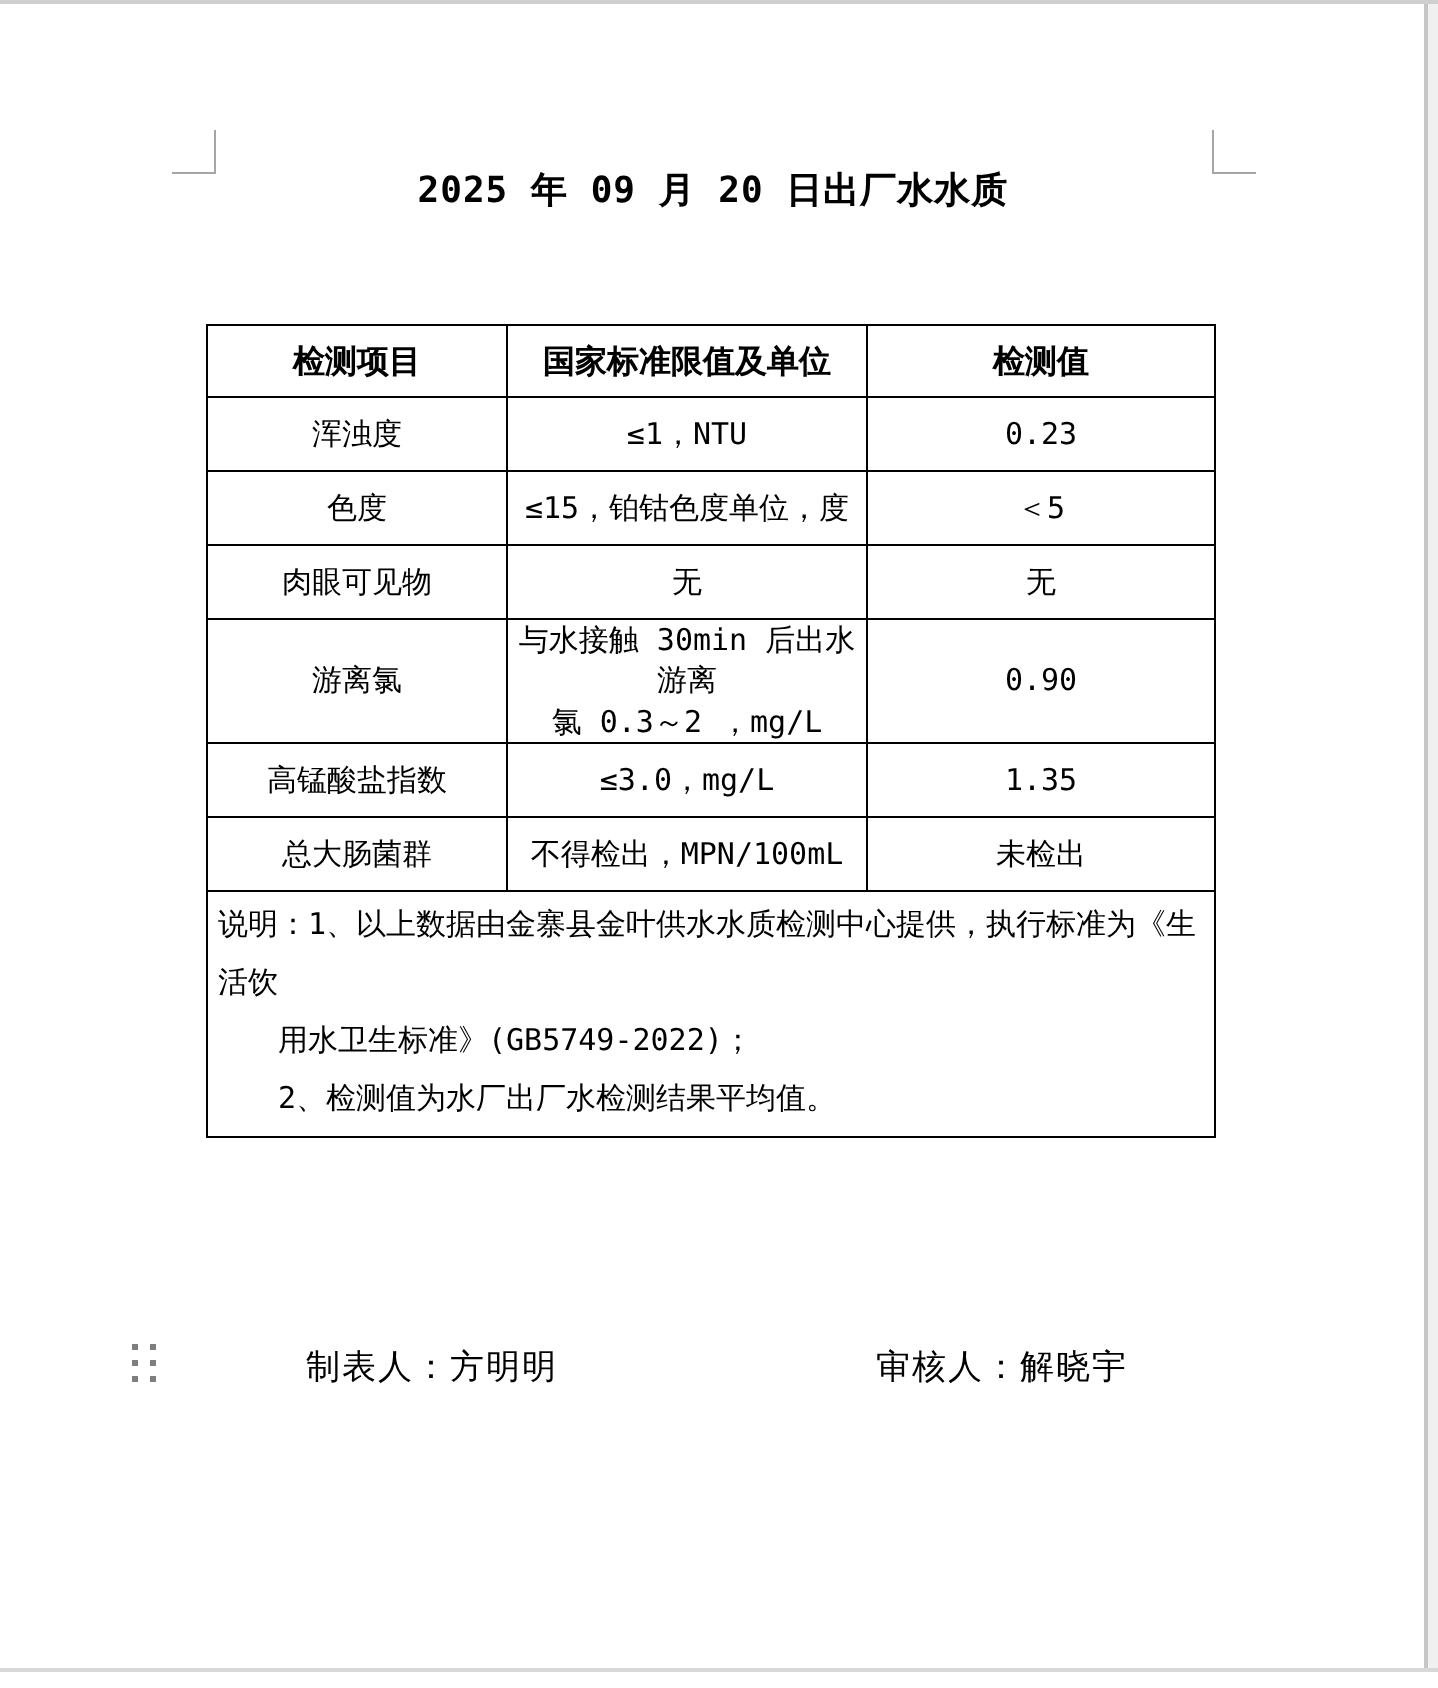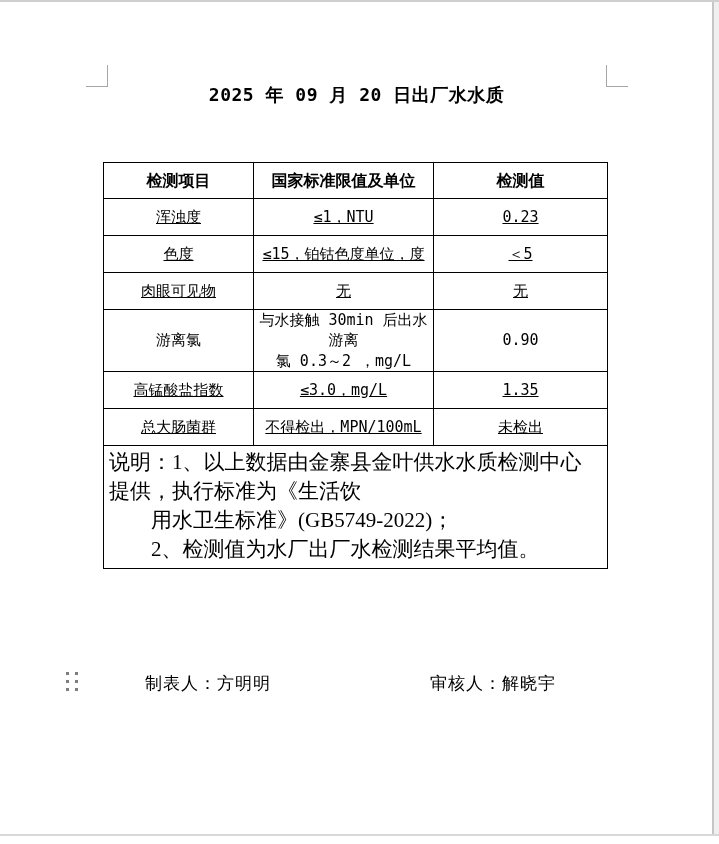--- a/index.html
+++ b/index.html
@@ -41,37 +41,37 @@
   .report col.c2 { width: 180px; }
   .report col.c3 { width: 174px; }
   .report th, .report td {
     border: 1.5px solid #000;
     text-align: center; vertical-align: middle;
     font-size: 15px; line-height: 1.35;
     padding: 0 3px;
     overflow: hidden;
   }
   .report th { font-size: 16px; font-weight: bold; height: 36px; }
-  .report tr.data-row { height: 37px; text-decoration: underline; }
+  .report tr.data-row { height: 37px; }
   .report tr.tall-row { height: 42px; }
   .report td.std { white-space: pre-line; }
   .report tr.note-row { height: 87px; }
   .report td.note {
     text-align: left; vertical-align: top;
     white-space: pre-line; line-height: 29px;
-    padding: 2px 6px 4px 5px; font-size: 21px; font-family: Liberation Serif, serif;
+    padding: 2px 6px 4px 5px; font-size: 15px;
   }
   .squiggle {
     text-decoration: underline wavy #e02020;
     text-decoration-thickness: 1px;
     text-underline-offset: 3px;
   }
 
   
-  .sign { position: absolute; top: 672px; font-size: 17px; letter-spacing: 1px; }
+  .sign { position: absolute; top: 672px; font-size: 17px; letter-spacing: 1px; margin-left: 8px; }
   .sign.preparer { left: 145px; }
   .sign.reviewer { left: 430px; }
 
   
   .drag-handle {
     position: absolute; left: 66px; top: 672px;
     display: grid; grid-template-columns: 3px 3px; grid-template-rows: 3px 3px 3px;
     column-gap: 6px; row-gap: 5px;
     cursor: move;
   }

